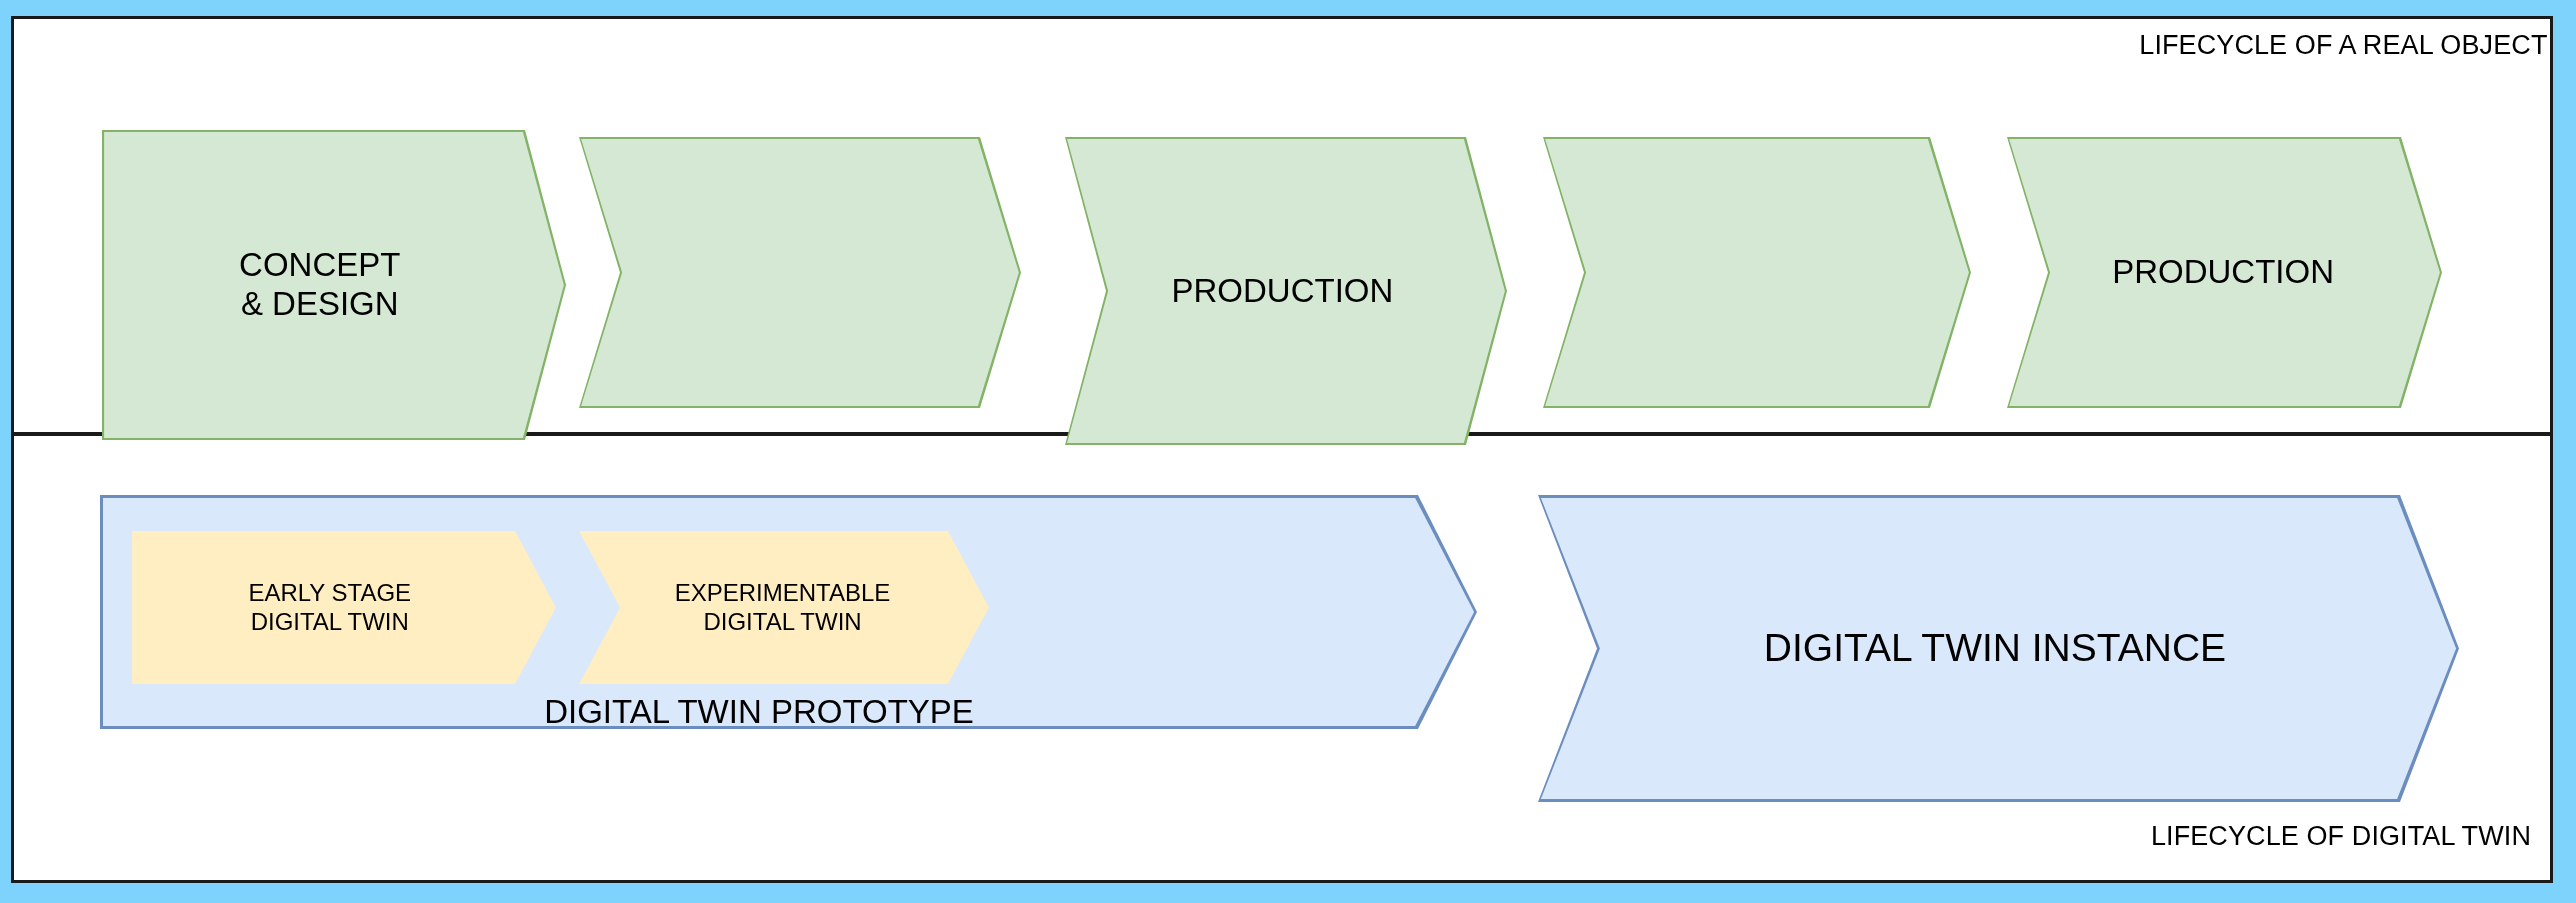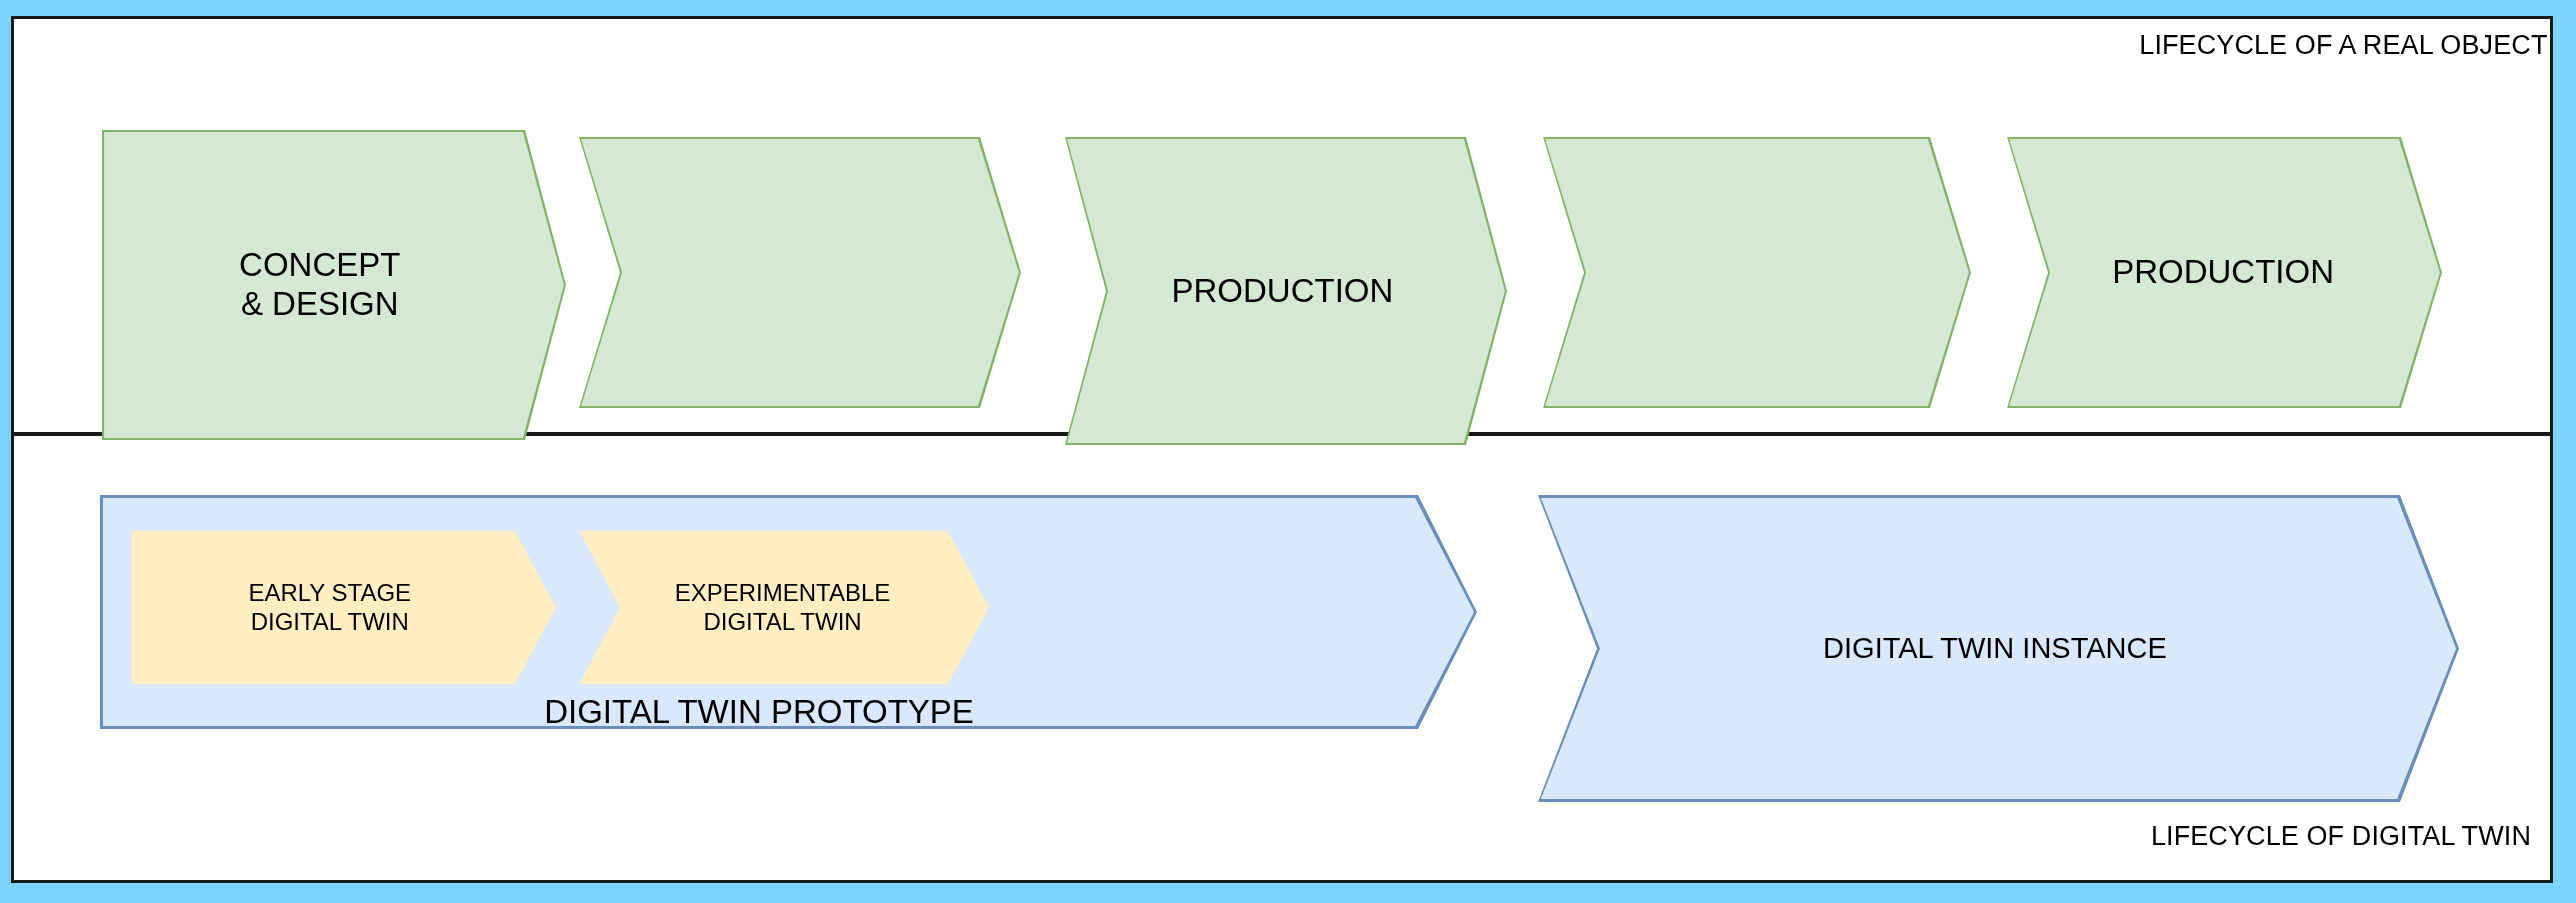--- a/index.html
+++ b/index.html
@@ -90,21 +90,21 @@
   .clip-flat-point-lg  { clip-path: polygon(0 0, calc(100% - 59px) 0, 100% 50%, calc(100% - 59px) 100%, 0 100%); }
   .clip-notch-point-lg { clip-path: polygon(0 0, calc(100% - 59px) 0, 100% 50%, calc(100% - 59px) 100%, 0 100%, 59px 50%); }
 
   
   .green  .fill   { background: #d5e8d4; }
   .green  .stroke { background: #82b366; }
   .green  .shape-label { font-size: 33px; }
 
   .blue   .fill   { background: #dae8fc; }
   .blue   .stroke { background: #6c8ebf; }
-  .blue   .shape-label { font-size: 29px; }
+  .blue   .shape-label { font-size: 39px; }
 
   .yellow .fill   { background: #ffeec2; }
   .yellow .stroke { background: #d6b656; }
   .yellow .shape-label { font-size: 24px; }
 
   
   .band-label {
     position: absolute;
     font-size: 33px;
     white-space: nowrap;

